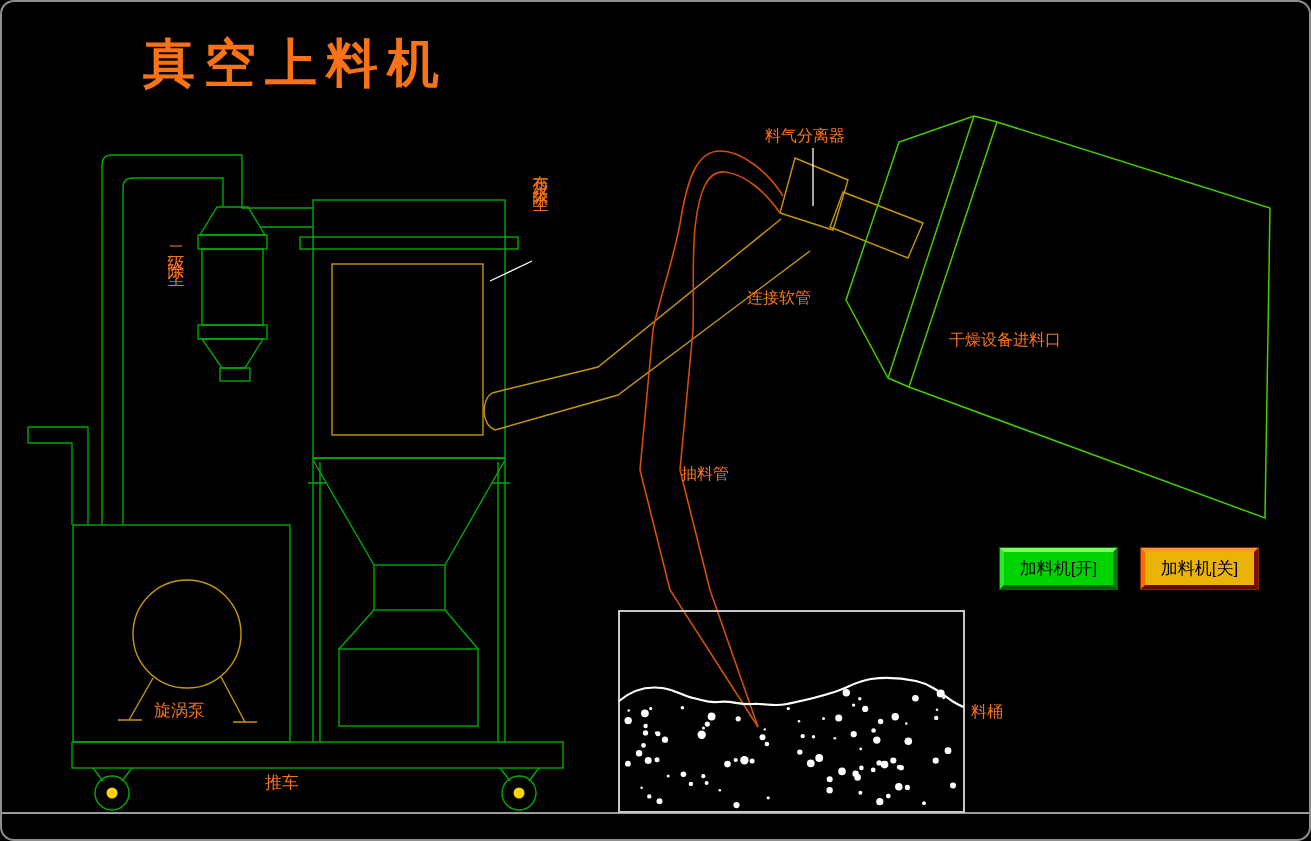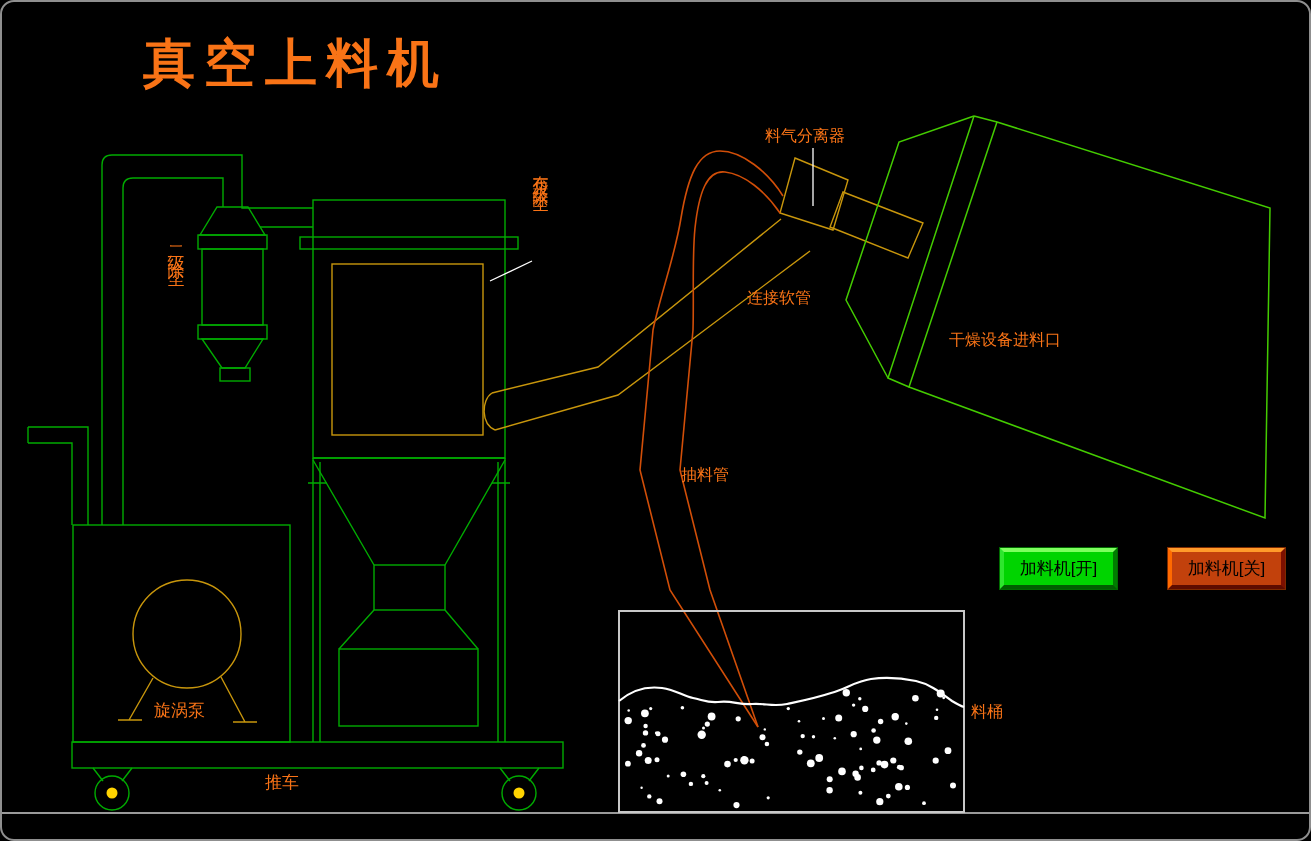--- a/index.html
+++ b/index.html
@@ -11,21 +11,21 @@
   .label{position:absolute;color:#f97316;font-size:16px;line-height:1.15;
          white-space:nowrap;z-index:10;}
   .vlabel{writing-mode:vertical-rl;text-orientation:upright;white-space:normal;}
   .title{left:143px;top:34px;font-size:52px;font-weight:bold;letter-spacing:9px;}
   .btn{position:absolute;top:548px;width:117px;height:41px;display:flex;
        align-items:center;justify-content:center;color:#000;font-size:17px;
        box-sizing:border-box;border:4px solid;cursor:pointer;z-index:20;}
   .btn-on{left:1000px;background:#00d400;
           border-color:#7dff5e #007d00 #005e00 #2ee62e;
           box-shadow:0 0 0 1px #006a00;}
-  .btn-off{left:1168px;background:#c2410c;
+  .btn-off{left:1141px;background:#eab308;
            border-color:#ff9a2a #7d1000 #5e0c00 #ff6a00;
            box-shadow:0 0 0 1px #7d2a00;}
 </style>
 </head>
 <body>
 
 <div class="frame"></div>
 
 <svg class="scene" width="1311" height="841" viewBox="0 0 1311 841">
 
@@ -222,21 +222,21 @@
 <div class="label vlabel" style="left:166px;top:233px;font-size:17px;letter-spacing:8px;">二级除尘</div>
 
 <div class="label vlabel" style="left:531px;top:163px;letter-spacing:4px;">布袋一级除尘</div>
 
 <div class="label" style="left:765px;top:127px;text-align:center;">料气分离器</div>
 
 <div class="label" style="left:747px;top:289px;">连接软管</div>
 
 <div class="label" style="left:949px;top:318px;margin-top:13px;">干燥设备进料口</div>
 
-<div class="label" style="left:681px;top:466px;">抽料管</div>
+<div class="label" style="left:681px;top:466px;font-family:Liberation Mono, monospace;">抽料管</div>
 
 <div class="label" style="left:154px;top:701px;font-size:17px;">旋涡泵</div>
 
 <div class="label" style="left:265px;top:773px;font-size:17px;">推车</div>
 
 <div class="label" style="left:971px;top:703px;text-align:right;">料桶</div>
 
 <div class="btn btn-on">
   <span>加料机[开]</span>
 </div>

